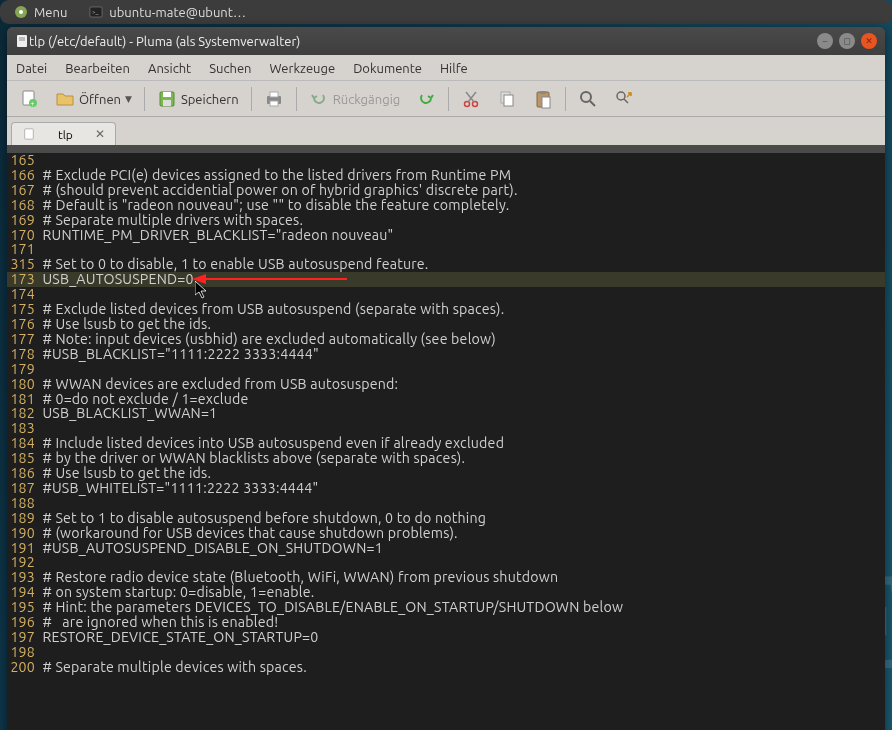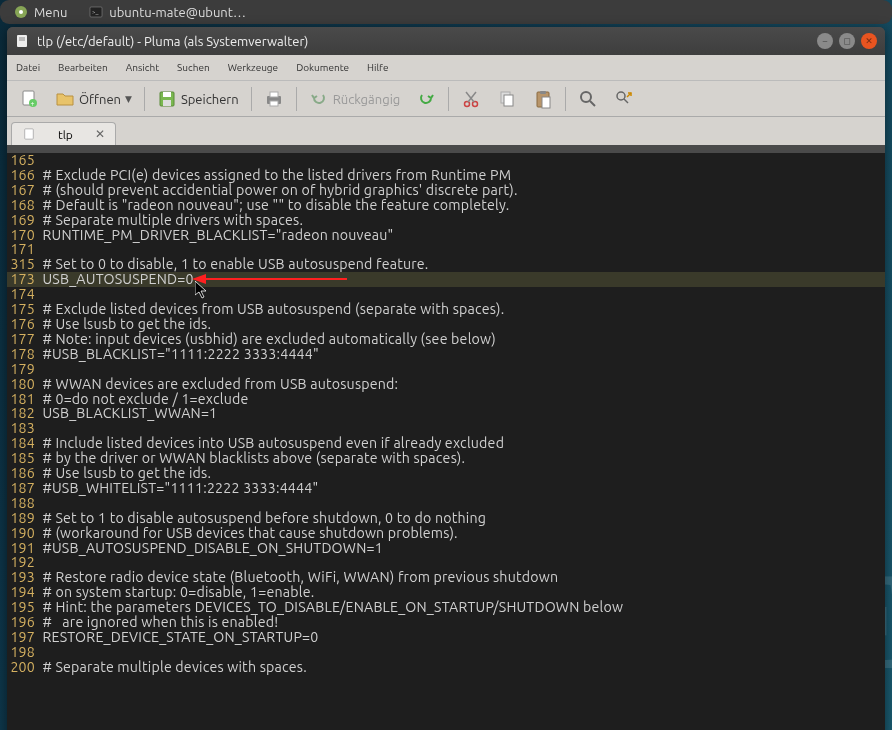--- a/index.html
+++ b/index.html
@@ -52,41 +52,40 @@
       overflow: hidden;
     }
     .titlebar {
       height: 28px;
       background: linear-gradient(to bottom, #4a4a4a, #3e3e3e);
       display: flex;
       align-items: center;
       padding: 14px 8px;
       color: #eee;
       font-size: 13px;
-      gap: 8px;
     }
     .titlebar-title { flex: 1; }
     .win-controls { display: flex; gap: 6px; }
     .win-btn {
       width: 16px; height: 16px;
       border-radius: 50%;
       display: flex; align-items:center; justify-content:center;
       cursor: pointer;
       font-size: 9px;
       color: rgba(0,0,0,0.5);
     }
     .win-minimize { background: #8a8a8a; }
     .win-maximize { background: #8a8a8a; }
     .win-close { background: #e95420; }
     .menubar {
       height: 26px;
       background: #d6d3cf;
       display: flex;
       align-items: center;
-      font-size: 10px;
+      font-size: 13px;
       color: #333;
       border-bottom: 1px solid #bbb;
     }
     .menubar-item {
       padding: 3px 9px;
       cursor: pointer;
     }
     .toolbar {
       height: 36px;
       background: #d6d3cf;

